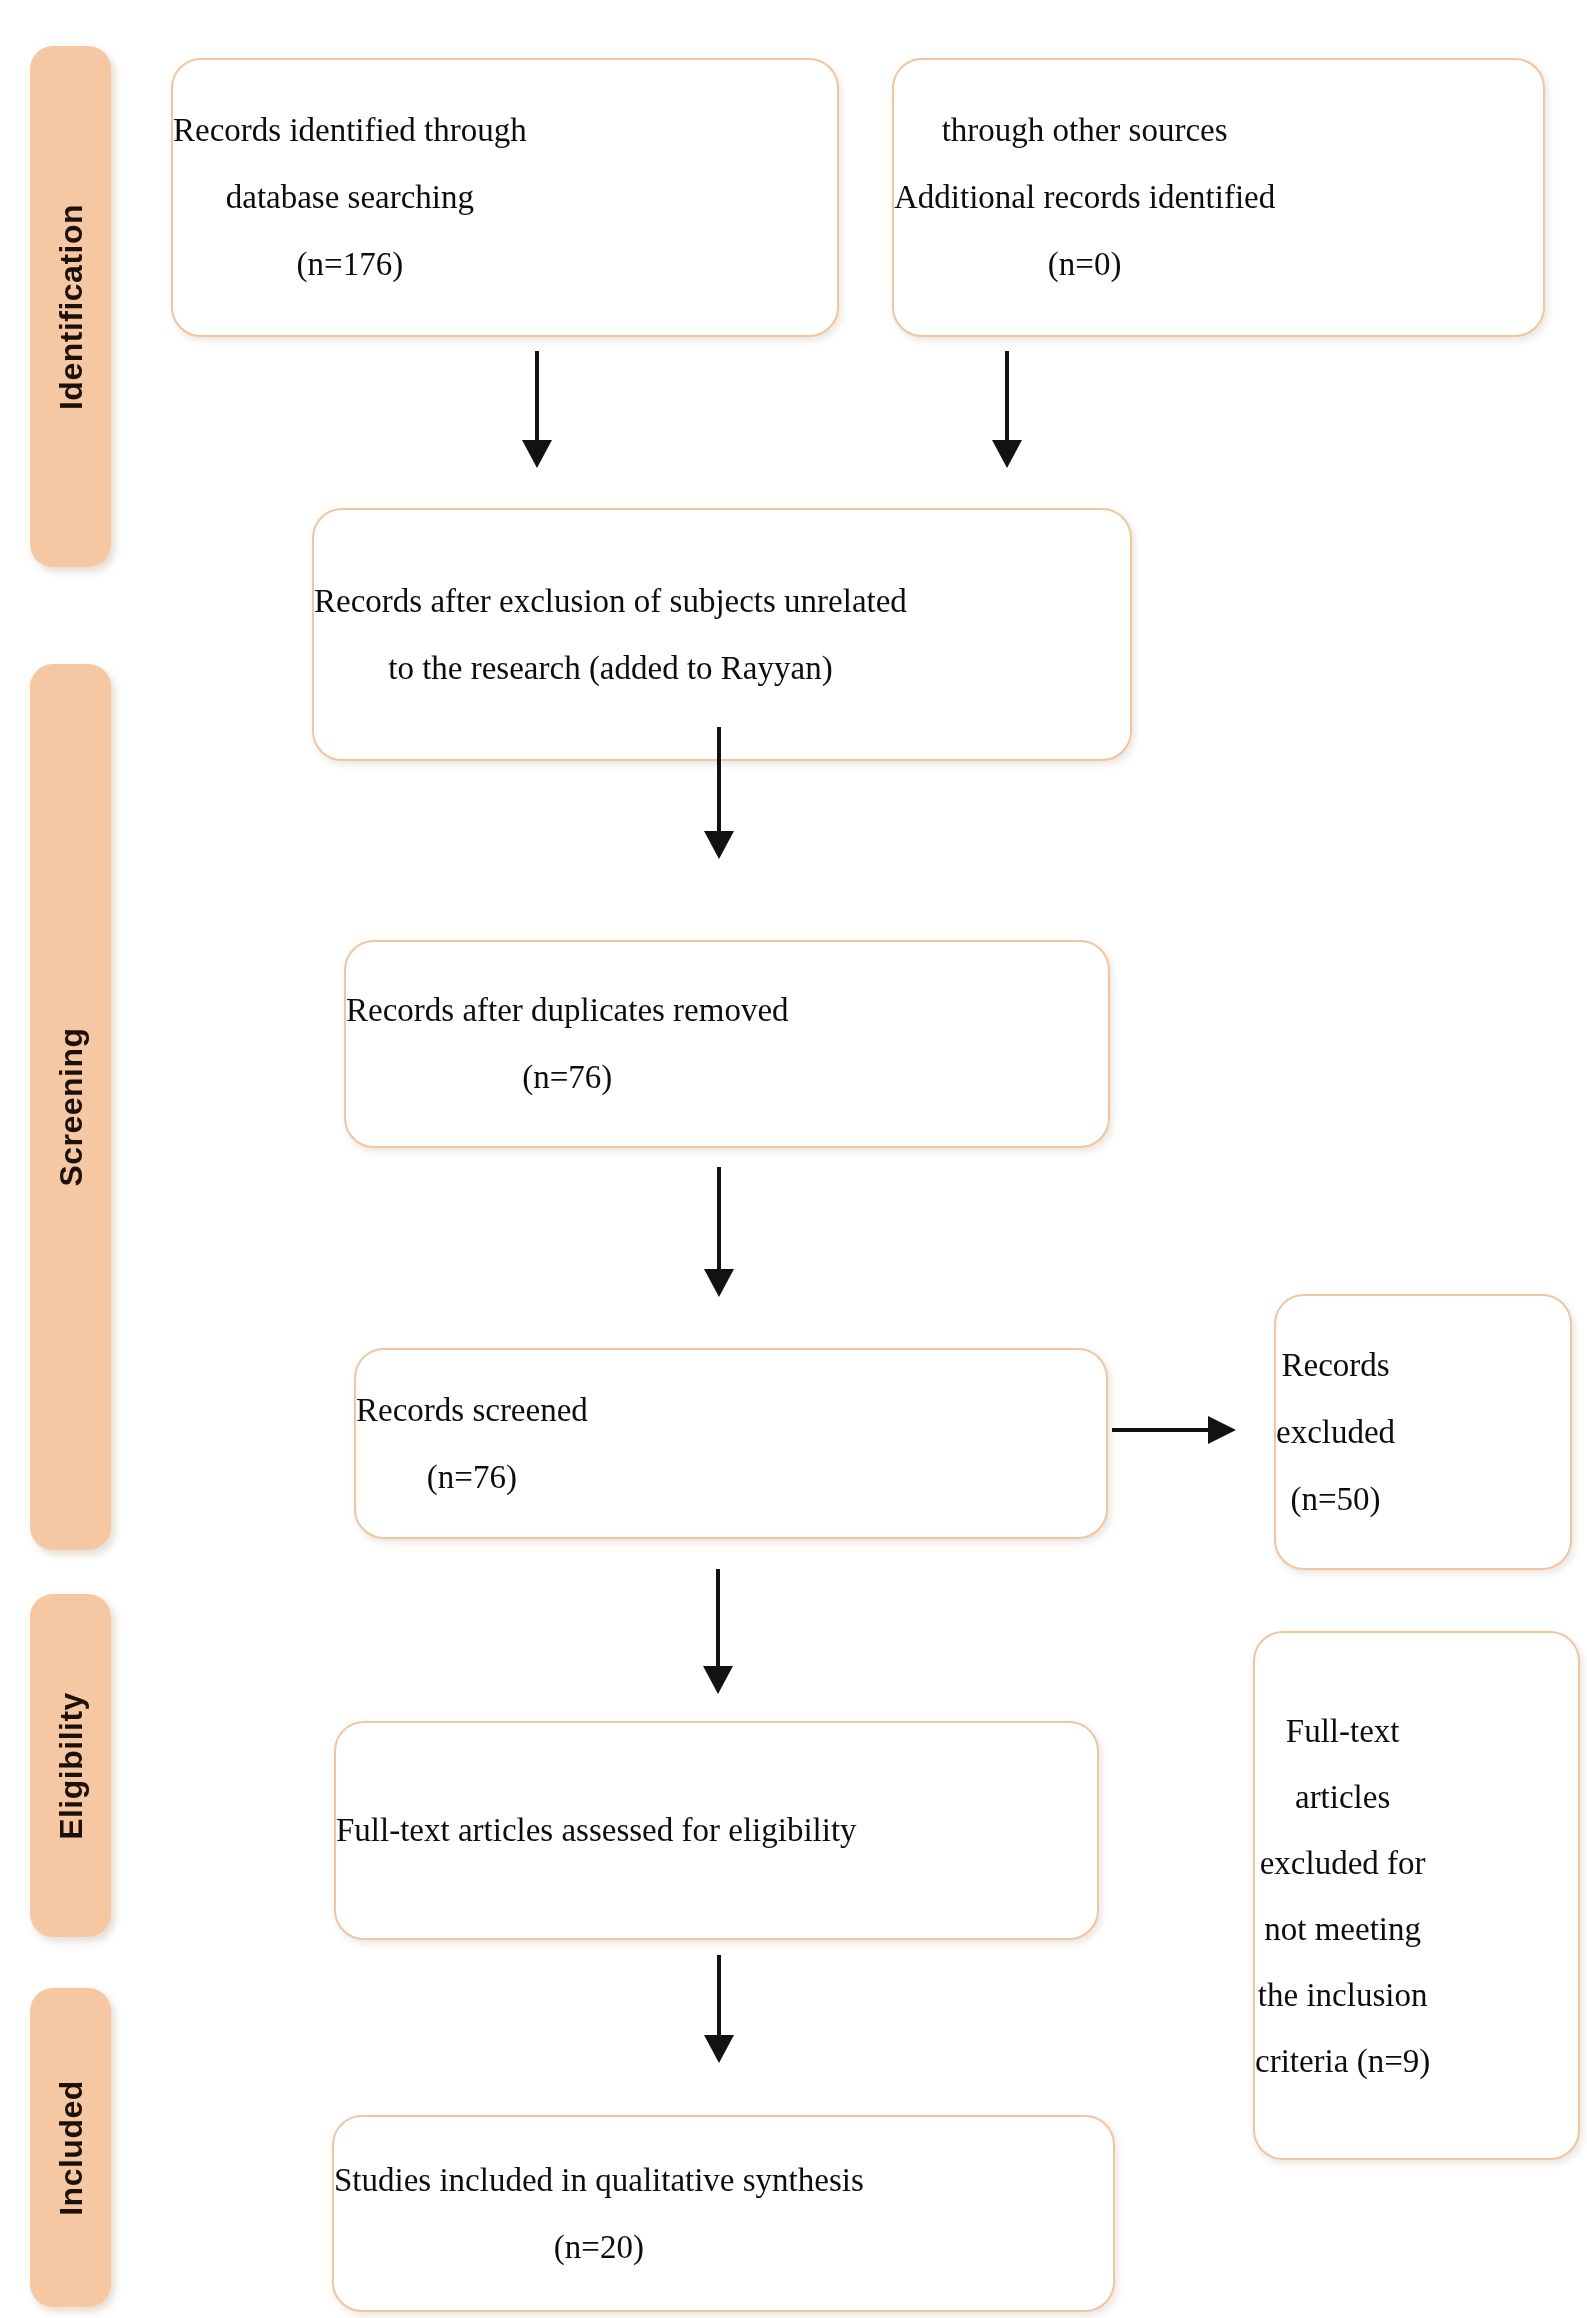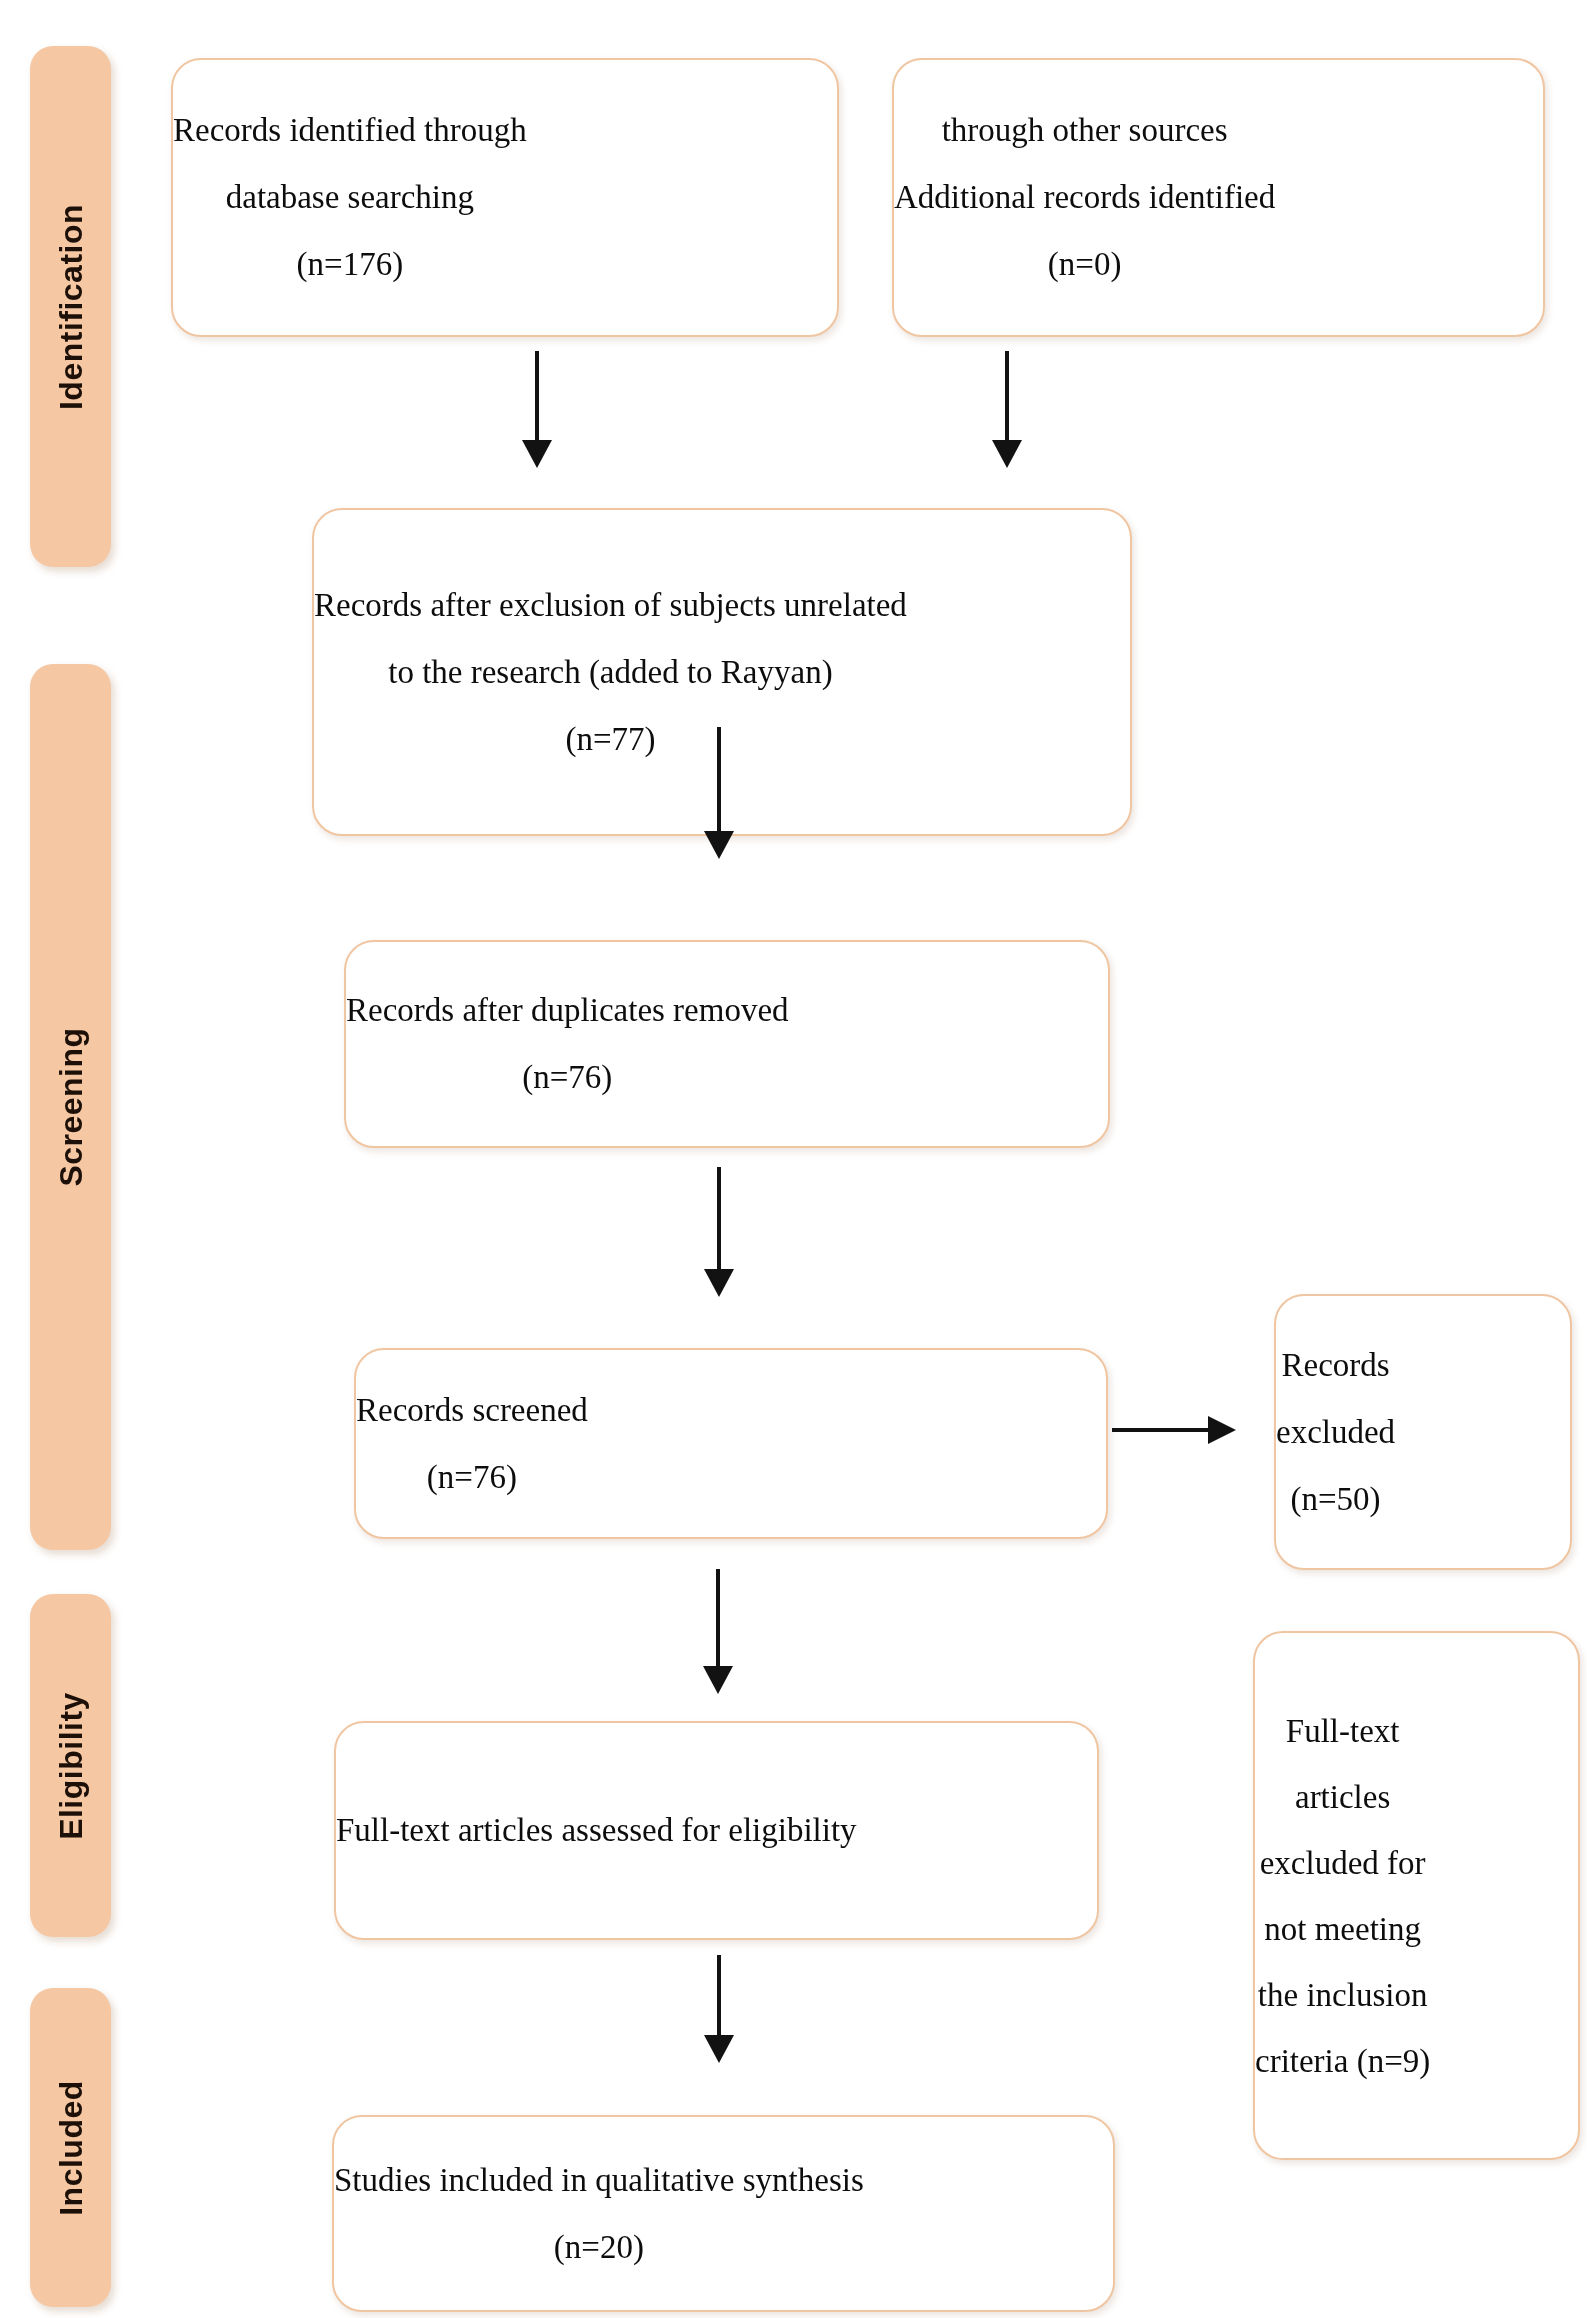--- a/index.html
+++ b/index.html
@@ -118,25 +118,24 @@
 
   <div class="varrow" style="left:522px;top:351px;height:117px;">
     <div class="shaft"></div>
     <div class="head"></div>
   </div>
   <div class="varrow" style="left:992px;top:351px;height:117px;">
     <div class="shaft"></div>
     <div class="head"></div>
   </div>
 
-  <div class="box" style="left:312px;top:508px;width:820px;height:328px;">
+  <div class="box" style="left:312px;top:508px;width:820px;height:253px;">
     <div class="box-text">
       <span class="line">Records after exclusion of subjects unrelated</span>
       <span class="line">to the research (added to Rayyan)</span>
-      <span class="line">(n=77)</span>
     </div>
   </div>
 
   <div class="varrow" style="left:704px;top:727px;height:132px;">
     <div class="shaft"></div>
     <div class="head"></div>
   </div>
 
   <div class="box" style="left:344px;top:940px;width:766px;height:208px;">
     <div class="box-text">

